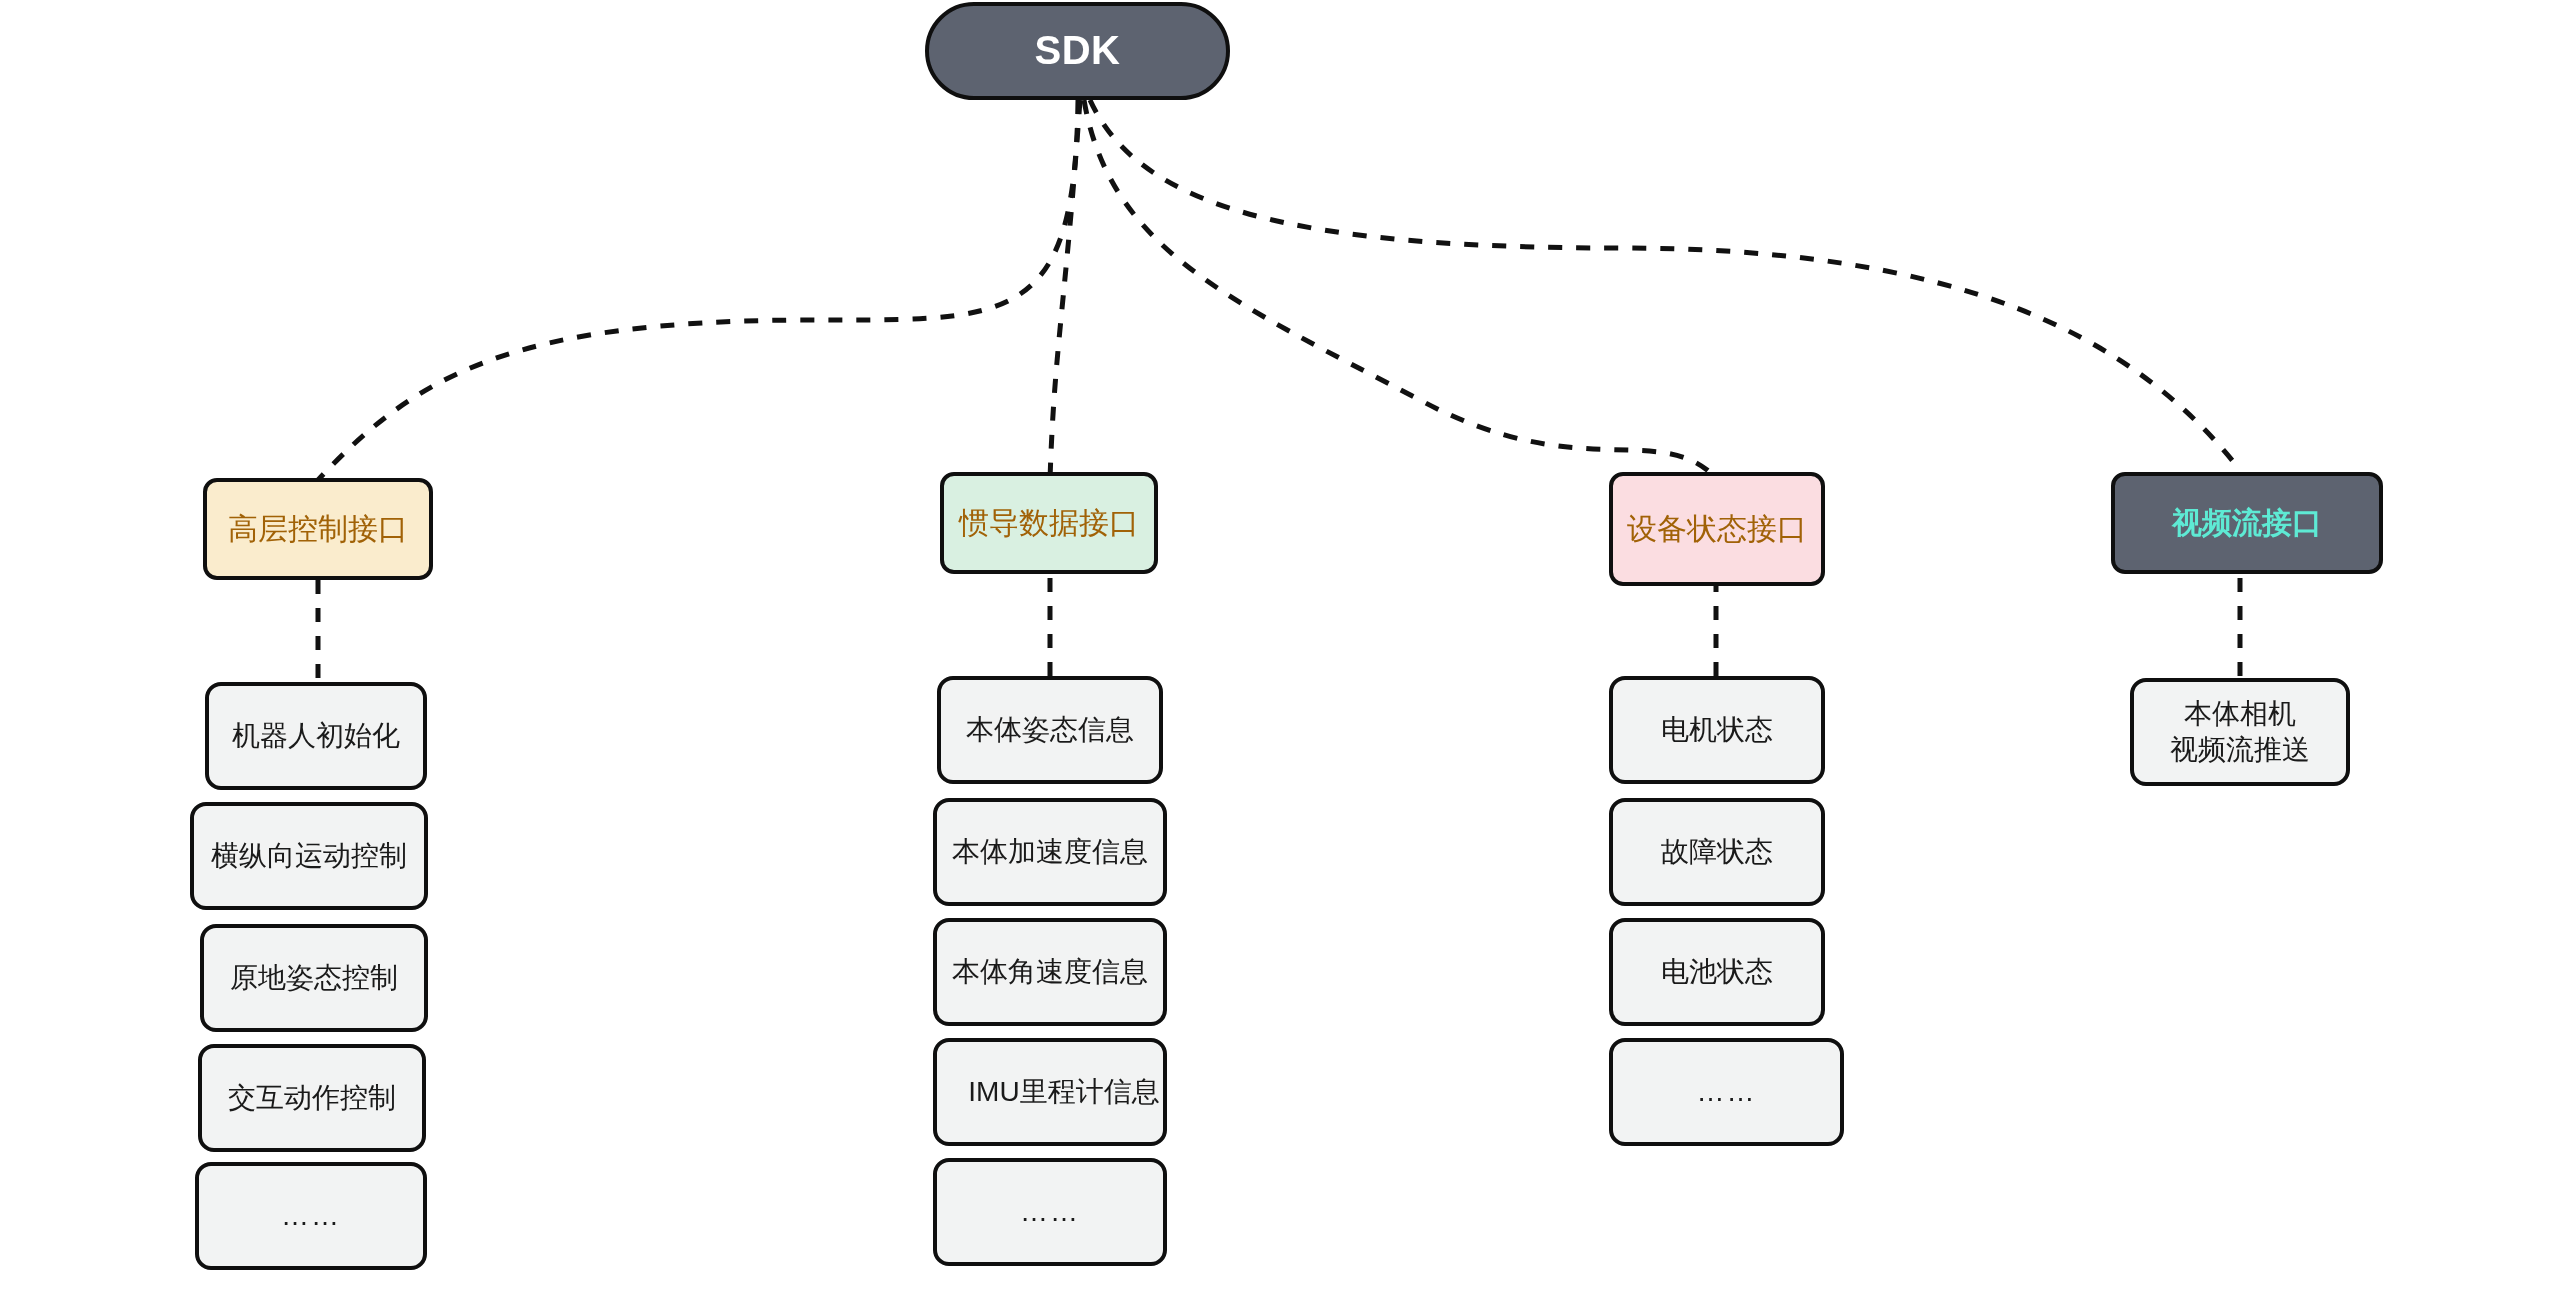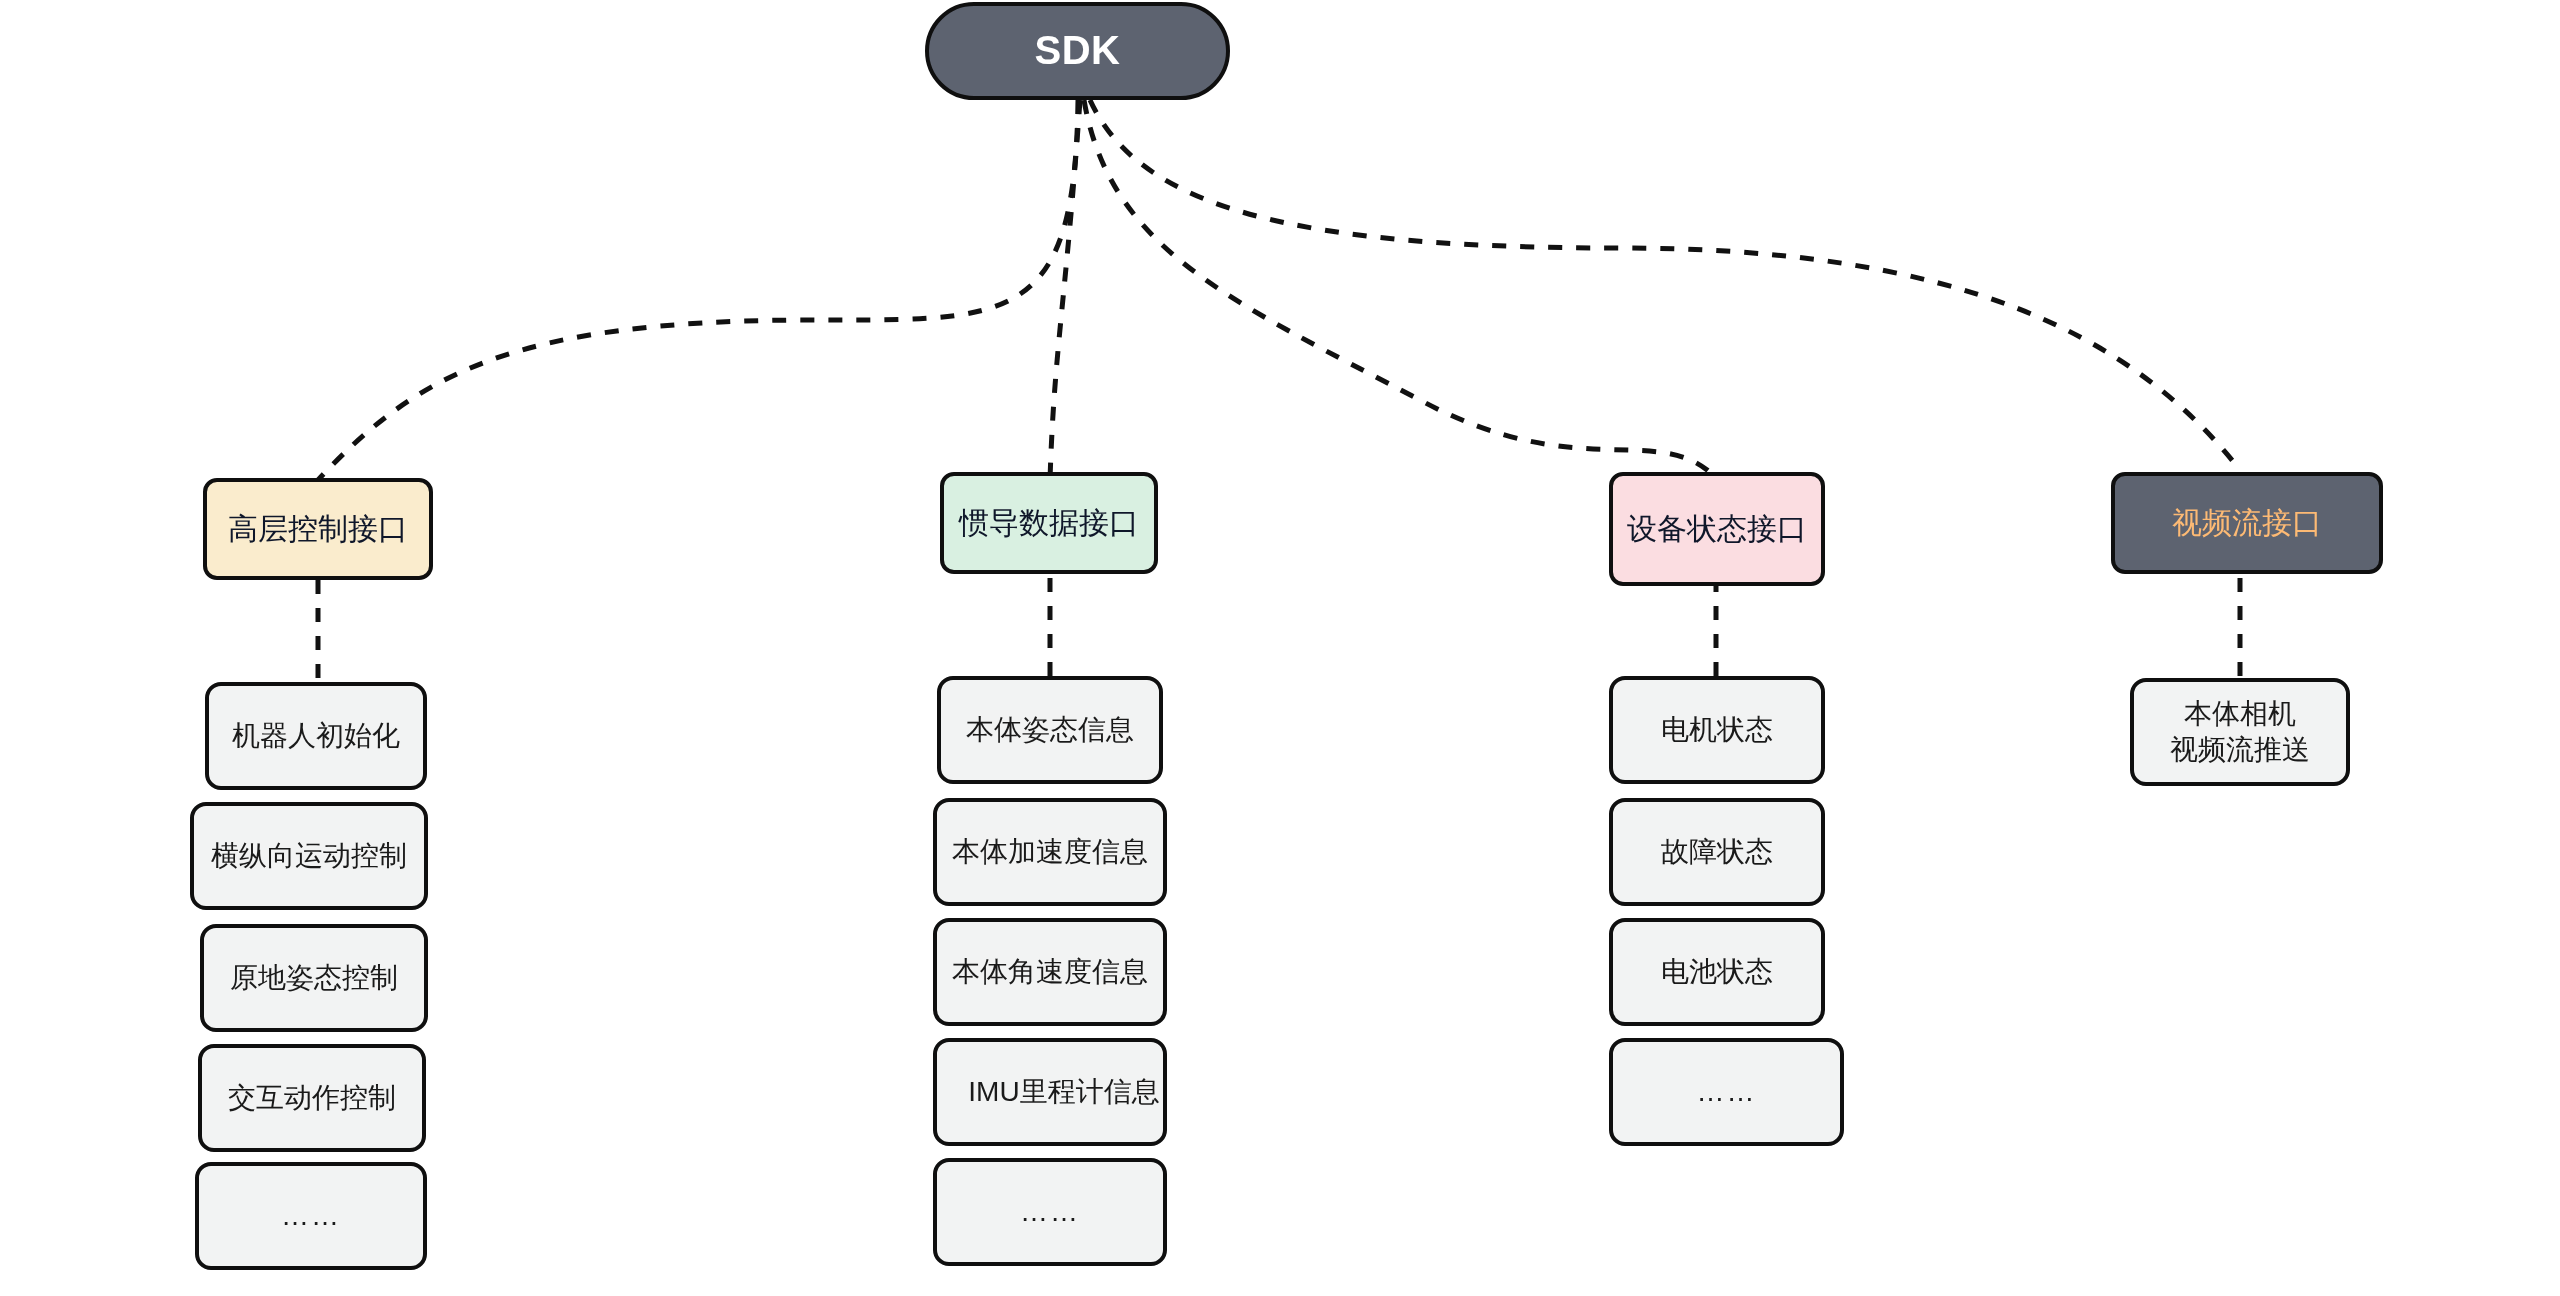--- a/index.html
+++ b/index.html
@@ -40,26 +40,26 @@
     background: #5d6370;
     color: #ffffff;
     font-weight: bold;
     font-size: 40px;
     border-radius: 52px;
     letter-spacing: 0.5px;
   }
   .node-cat {
     border-radius: 14px;
     font-size: 30px;
-    color: #0f172a;
+    color: #a16207;
   }
   .cat-amber   { background: #faeccd; }
   .cat-green   { background: #d9f0e1; }
   .cat-pink    { background: #fbdde1; }
-  .cat-slate   { background: #5d6370; color: #fdba74; font-weight: normal; }
+  .cat-slate   { background: #5d6370; color: #5eead4; font-weight: bold; }
   .node-leaf {
     border-radius: 16px;
     background: #f2f3f3;
     font-size: 28px;
     color: #1a1a1a;
   }
   .node-leaf.ellipsis {
     font-size: 28px;
     letter-spacing: 2px;
   }

